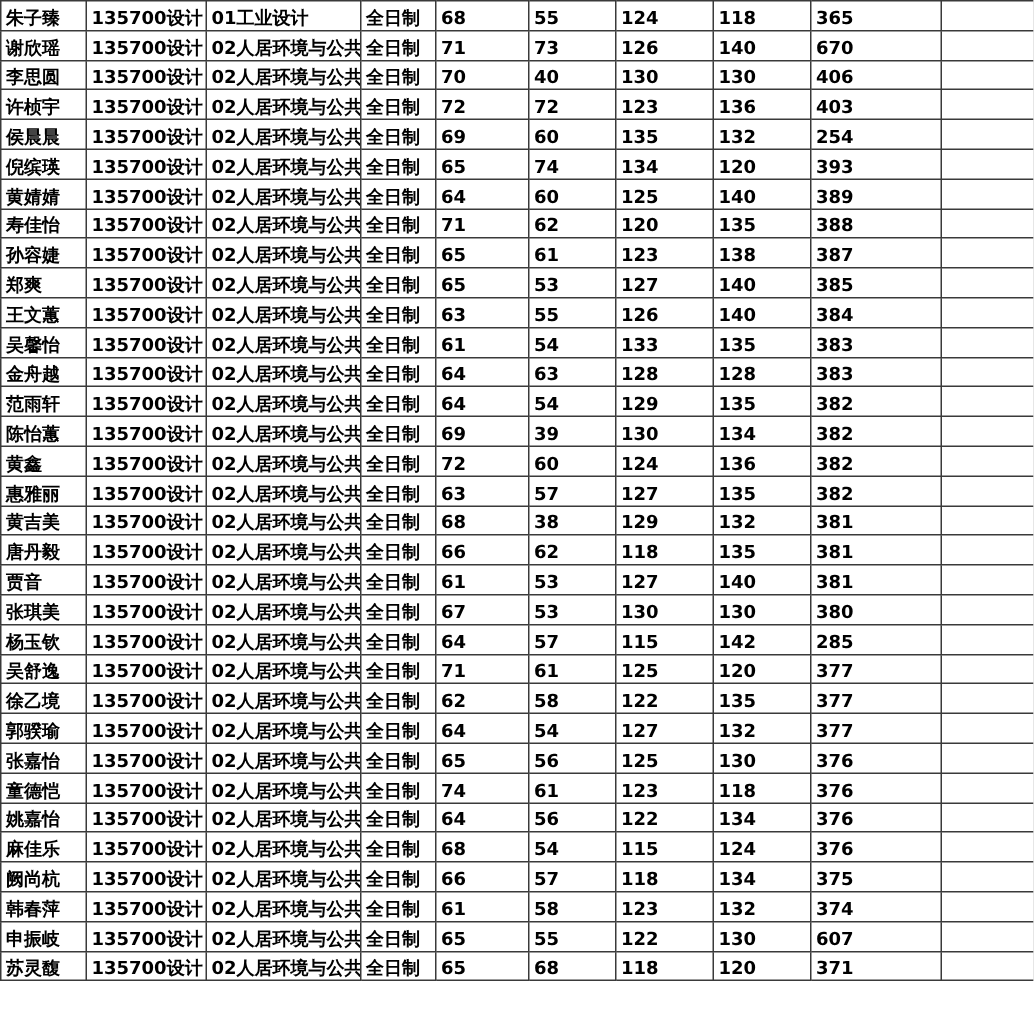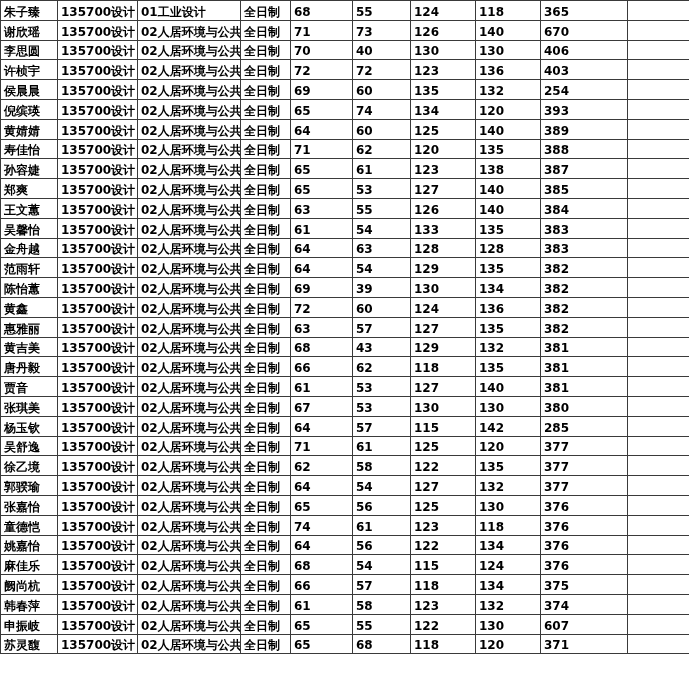--- a/index.html
+++ b/index.html
@@ -255,21 +255,21 @@
           <td>135</td>
           <td>382</td>
           <td></td>
         </tr>
         <tr>
           <td>黄吉美</td>
           <td>135700设计</td>
           <td>02人居环境与公共艺</td>
           <td>全日制</td>
           <td>68</td>
-          <td>43</td>
+          <td>38</td>
           <td>129</td>
           <td>132</td>
           <td>381</td>
           <td></td>
         </tr>
         <tr>
           <td>唐丹毅</td>
           <td>135700设计</td>
           <td>02人居环境与公共艺</td>
           <td>全日制</td>

